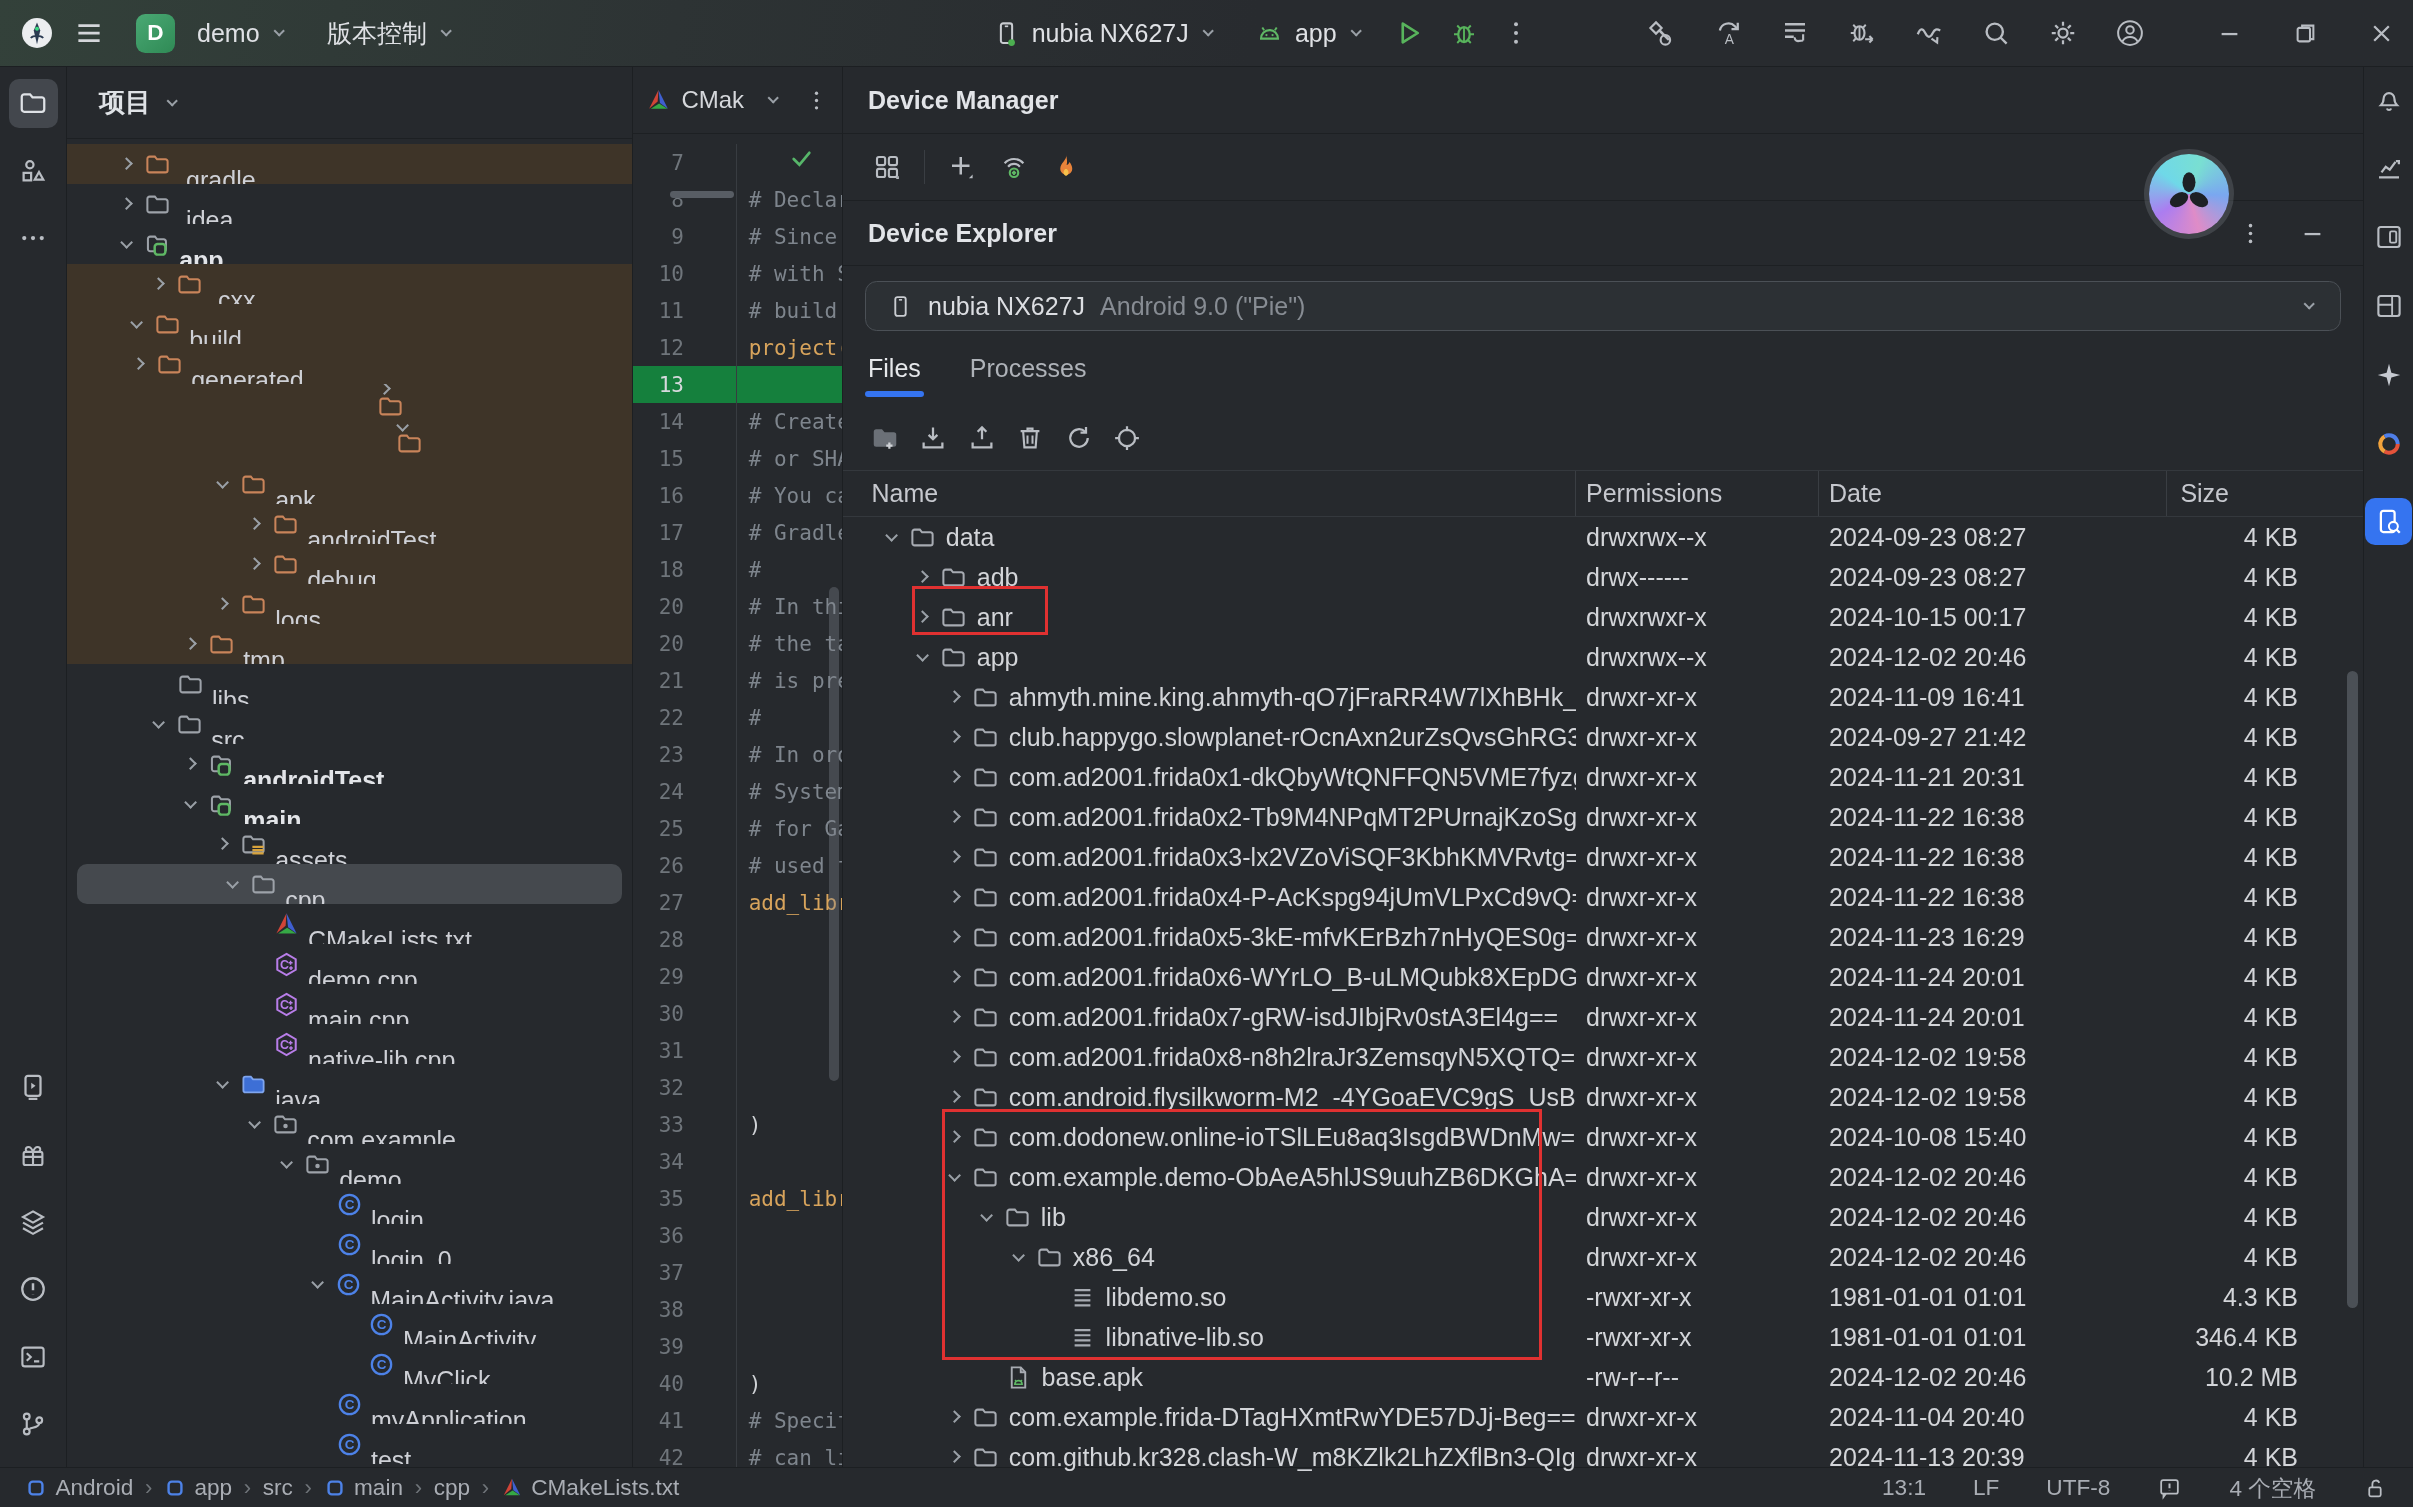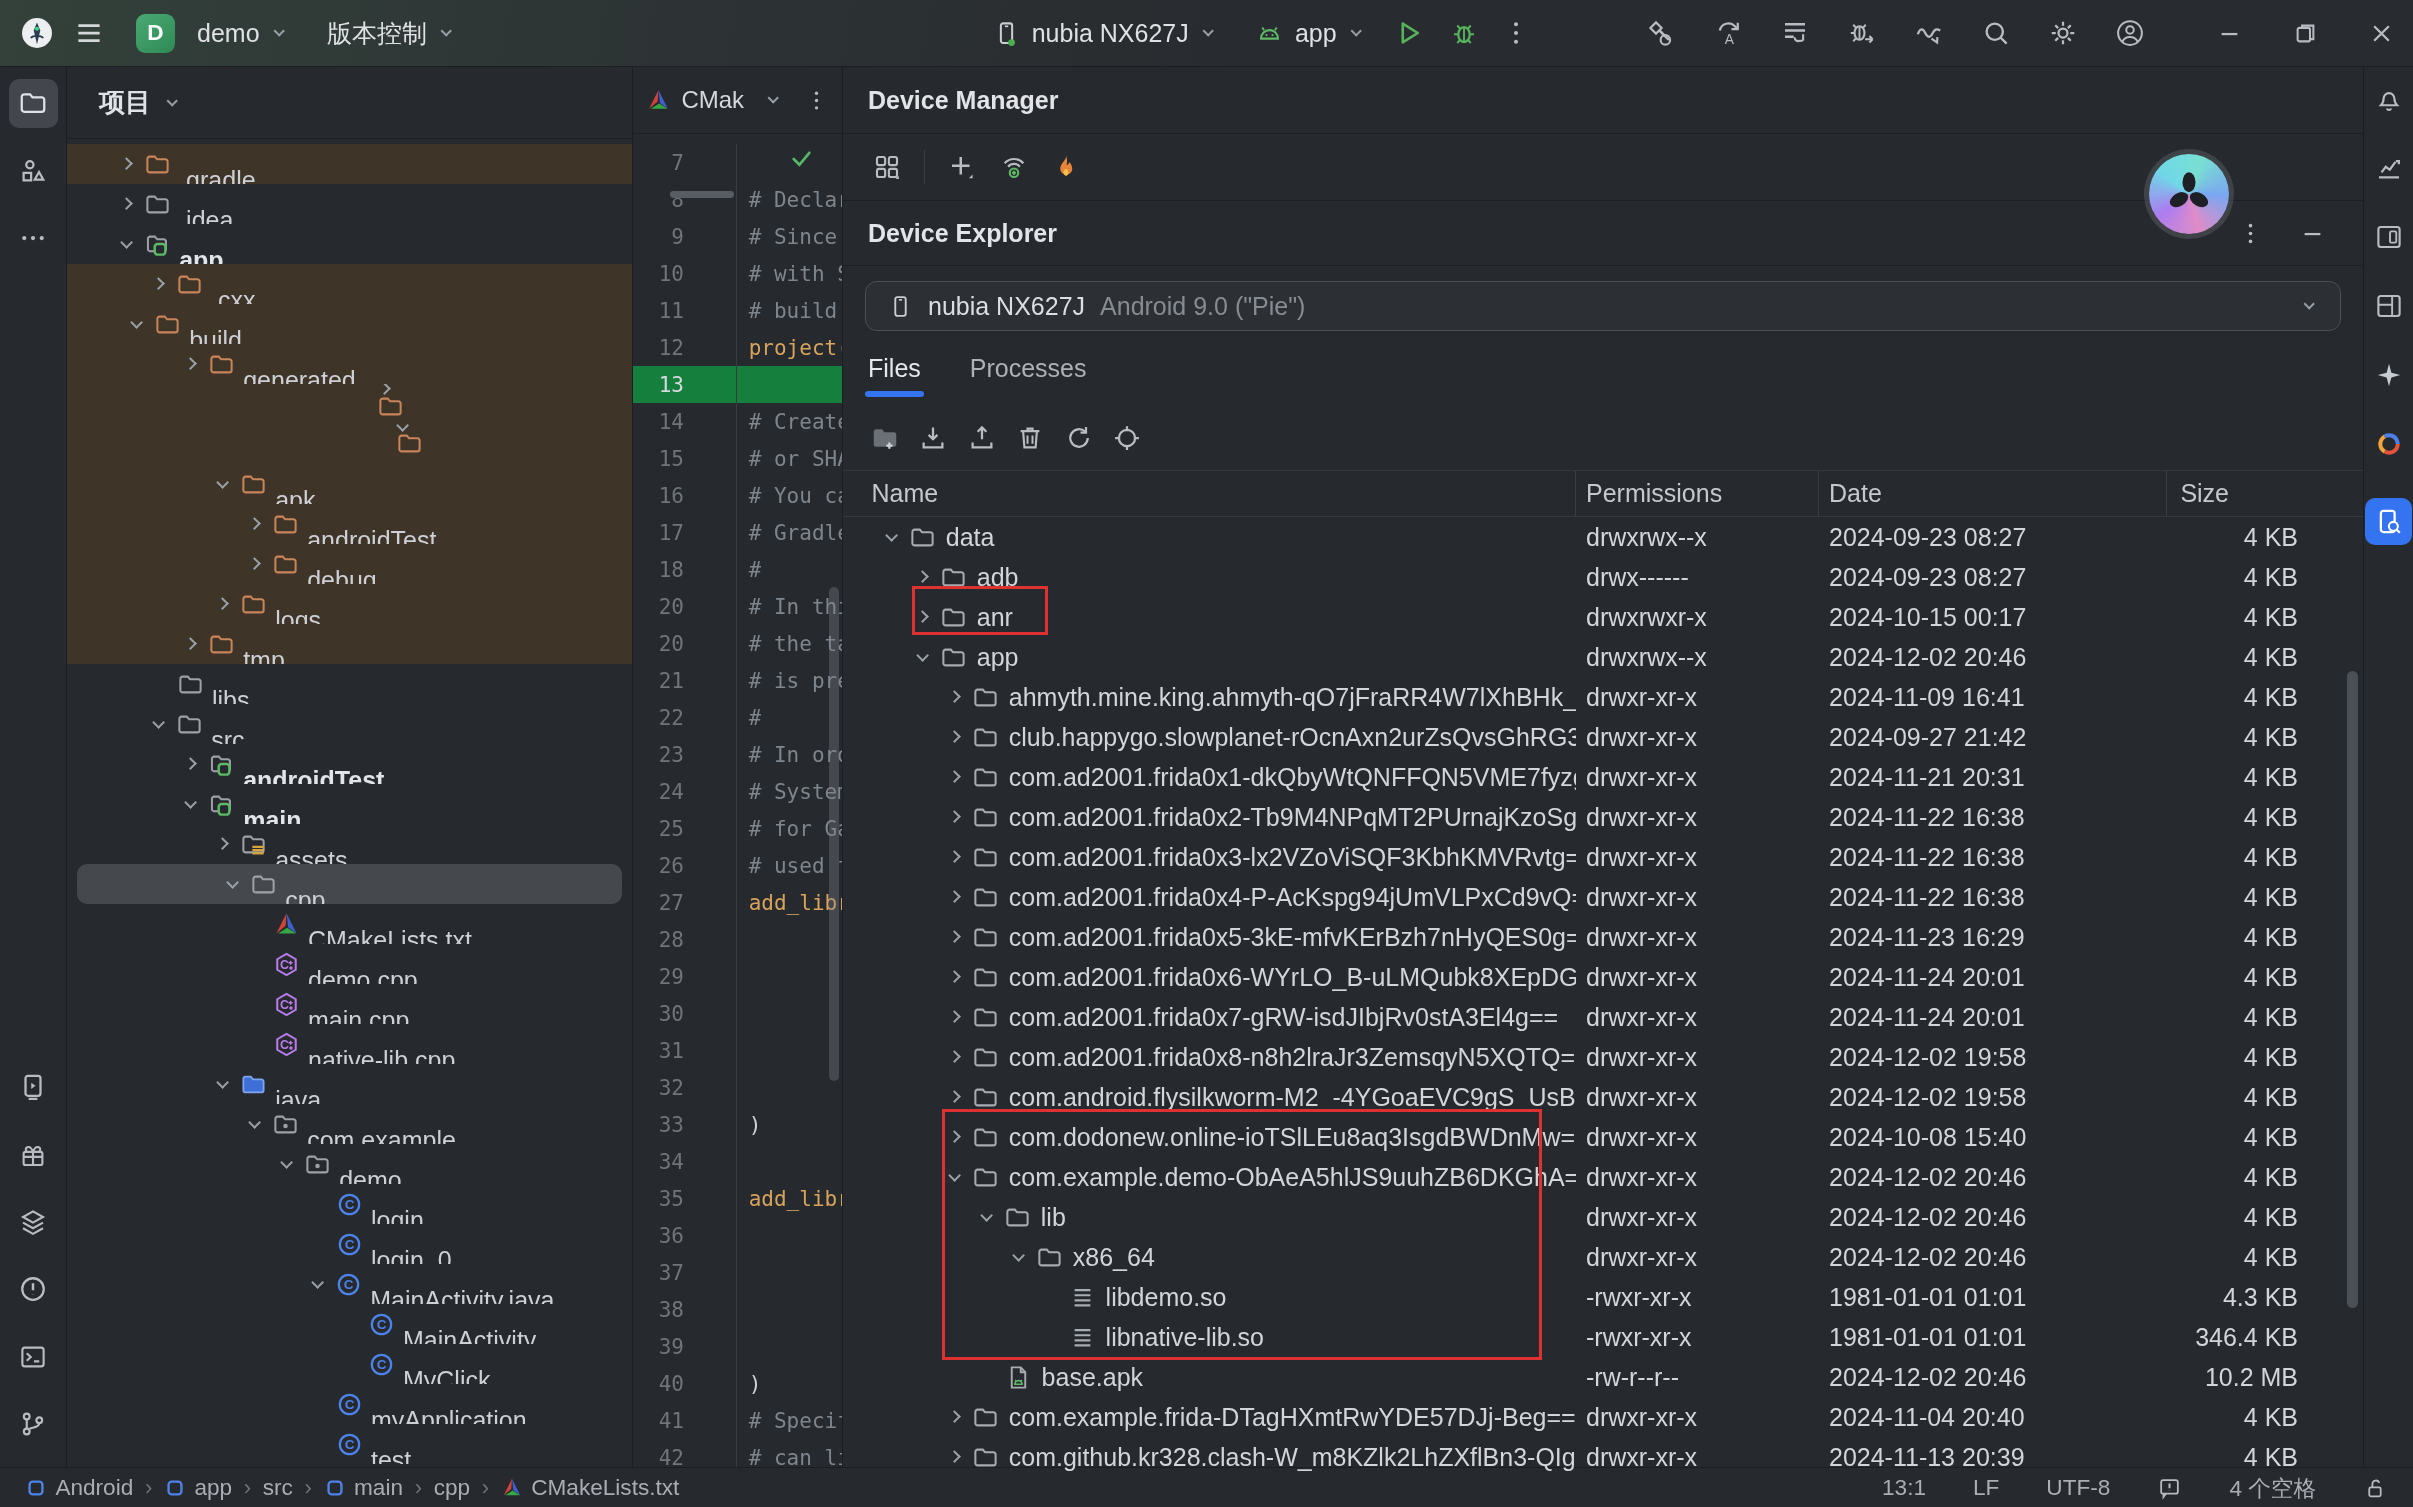--- a/index.html
+++ b/index.html
@@ -403,21 +403,21 @@
           </div>
           <div class="trow excluded" style="padding-left: 65px;">
             <span class="chev d"></span>
             <span class="ic" style="width:27px;height:27px">
               <svg viewBox="0 0 24 24">
                 <path d="M3 7a2 2 0 0 1 2-2h4.6l2 2.4H19a2 2 0 0 1 2 2.1V17a2 2 0 0 1-2 2H5a2 2 0 0 1-2-2z" fill="none" stroke="#c9845a" stroke-width="1.8"></path>
               </svg>
             </span>
             <span class="tlabel">build</span>
           </div>
-          <div class="trow excluded" style="padding-left: 119px;">
+          <div class="trow excluded" style="padding-left: 67px;">
             <span class="chev r"></span>
             <span class="ic" style="width:27px;height:27px">
               <svg viewBox="0 0 24 24">
                 <path d="M3 7a2 2 0 0 1 2-2h4.6l2 2.4H19a2 2 0 0 1 2 2.1V17a2 2 0 0 1-2 2H5a2 2 0 0 1-2-2z" fill="none" stroke="#c9845a" stroke-width="1.8"></path>
               </svg>
             </span>
             <span class="tlabel">generated</span>
           </div>
           <div class="trow excluded" style="padding-left: 82px; flex-direction: column;">
             <span class="chev r"></span>

